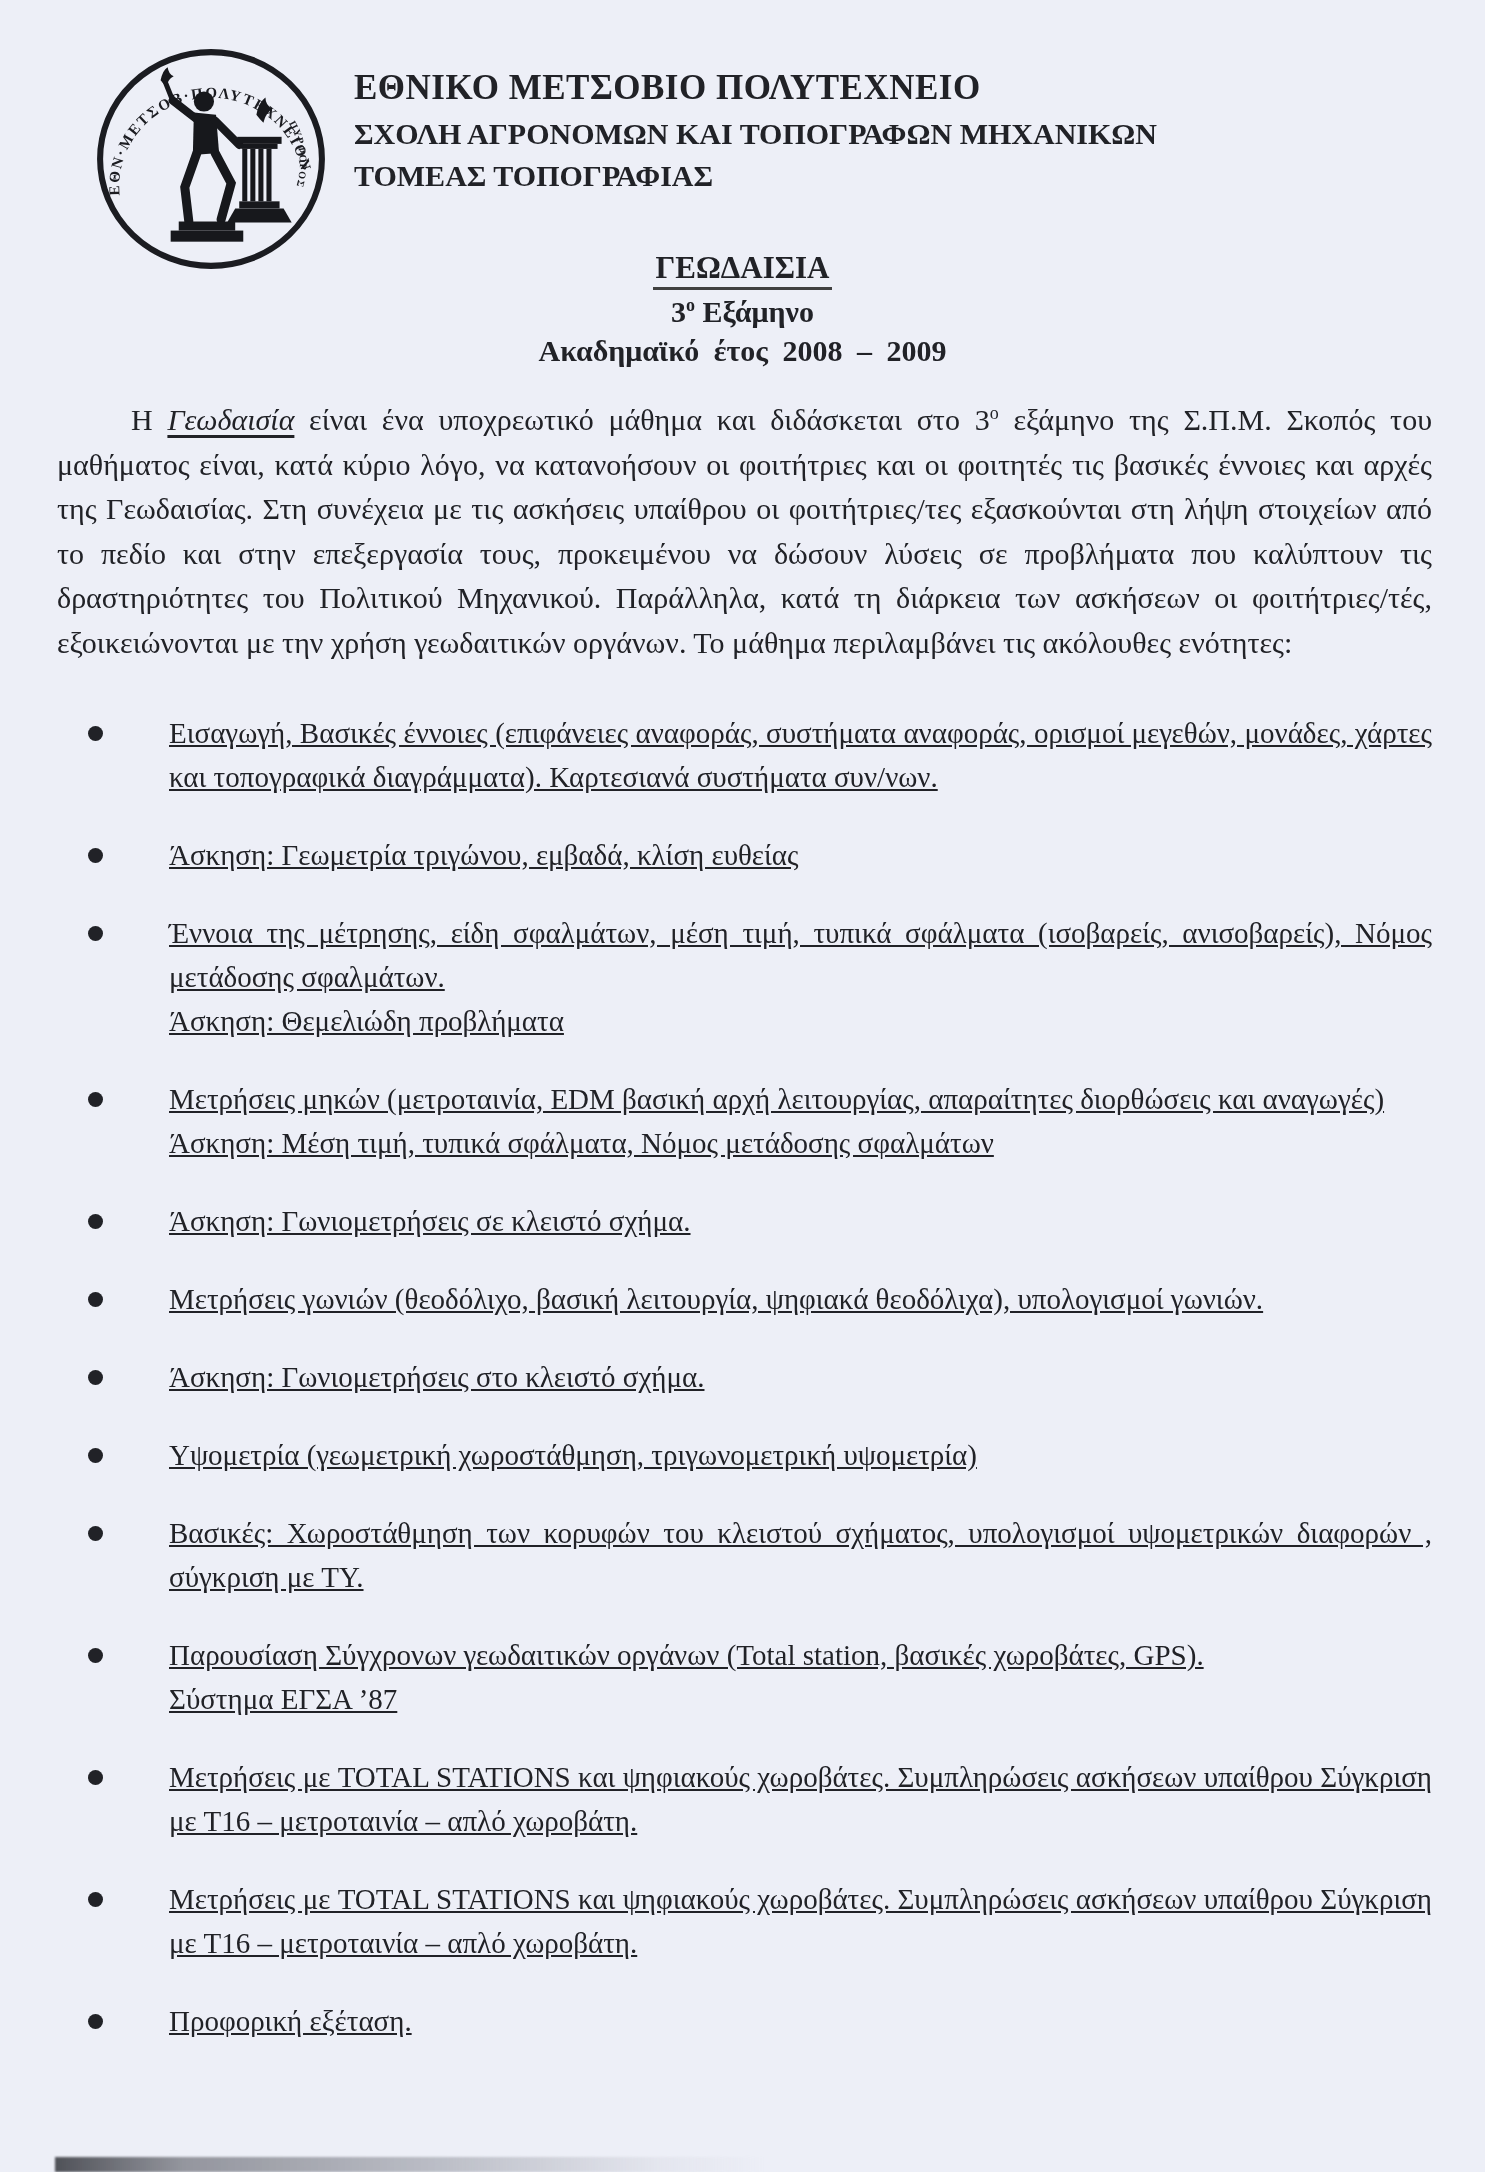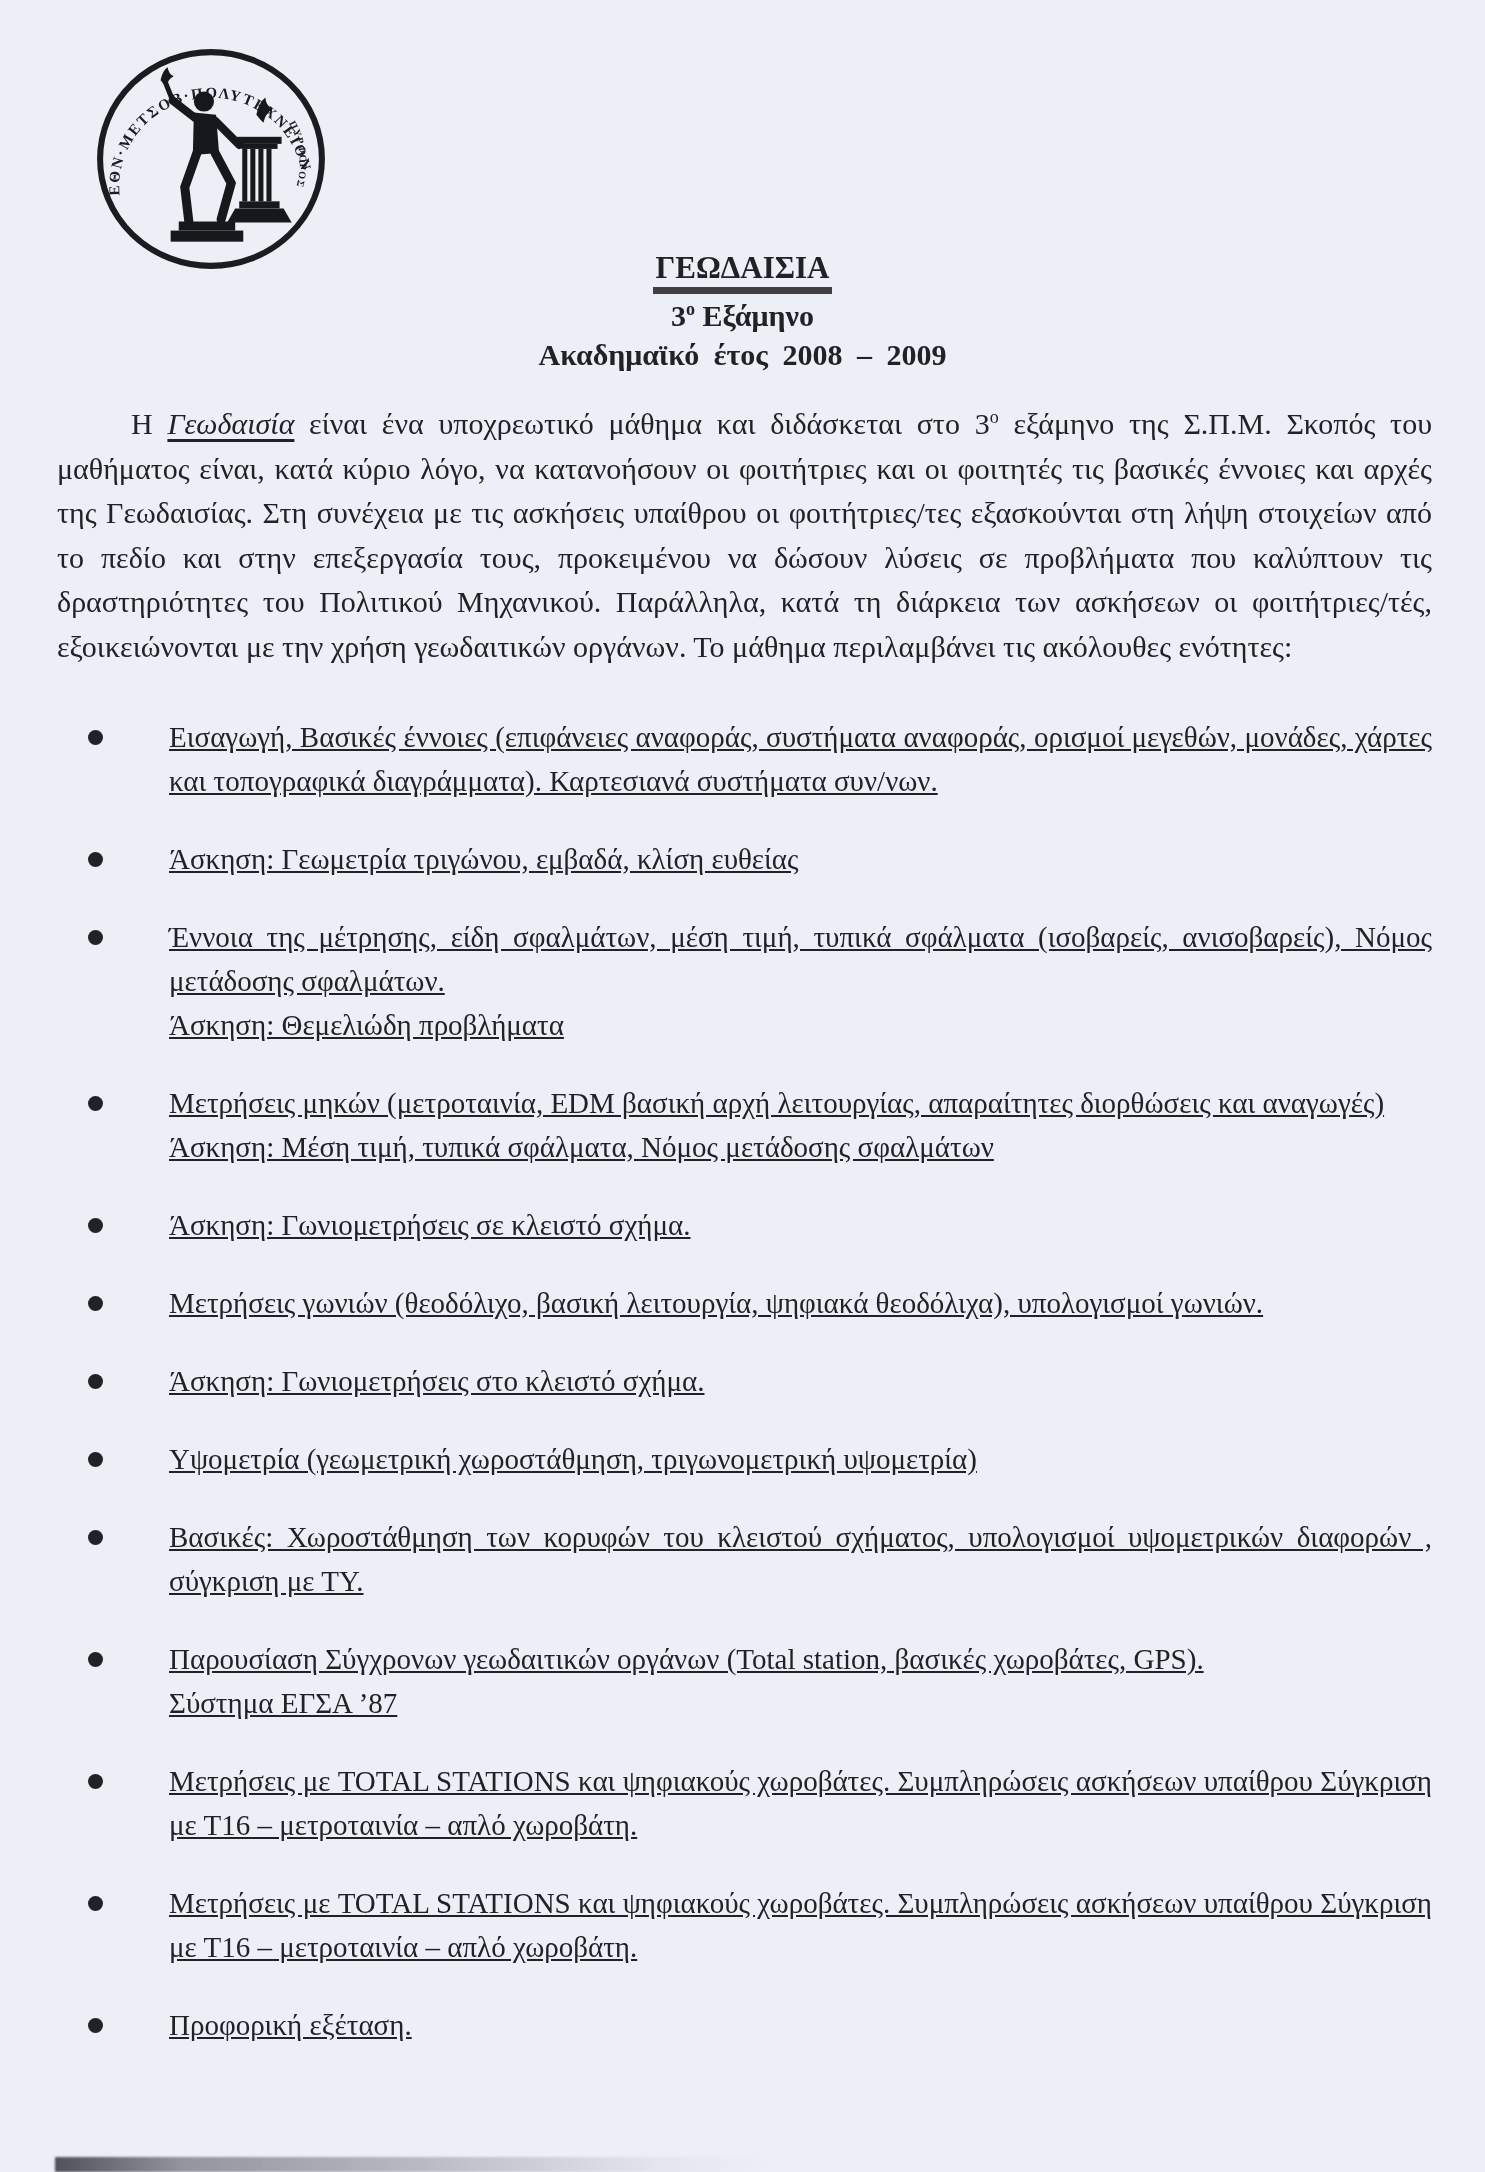--- a/index.html
+++ b/index.html
@@ -17,21 +17,21 @@
   .header { display:flex; align-items:flex-start; padding:44px 40px 0 90px; }
   .logo-wrap { flex:0 0 auto; width:242px; }
   .header-text { margin:24px 0 0 22px; }
   .h-line1 { font-size:35px; font-weight:bold; letter-spacing:0.5px; }
   .h-line2 { font-size:30px; font-weight:bold; margin-top:9px; }
   .h-line3 { font-size:30px; font-weight:bold; margin-top:8px; }
   
   .title-block { text-align:center; margin-top:-30px; }
   .course-title {
     display:inline-block; font-size:31px; font-weight:bold;
-    border-bottom:7px solid #404040; padding:0 3px 1px 3px;
+    border-bottom:3px solid #404040; padding:0 3px 1px 3px;
   }
   .subtitle { font-size:30px; font-weight:bold; margin-top:5px; }
   .acad-year { font-size:30px; font-weight:bold; margin-top:5px; word-spacing:7px; }
   sup { font-size:0.6em; line-height:0; vertical-align:super; }
   
   .intro {
     margin:30px 53px 0 57px;
     font-size:30px; line-height:44.5px;
     text-align:justify; text-indent:74px;
   }
@@ -96,20 +96,25 @@
           <rect x="146" y="92" width="44" height="7"></rect>
           <rect x="150" y="99" width="36" height="5"></rect>
           <rect x="151" y="104" width="5" height="52"></rect>
           <rect x="159" y="104" width="5" height="52"></rect>
           <rect x="167" y="104" width="5" height="52"></rect>
           <rect x="175" y="104" width="5" height="52"></rect>
           <rect x="148" y="156" width="40" height="7"></rect>
           <path d="M144 163 l48 0 l8 14 l-64 0 z"></path>
         </g>
       </svg>
+    </div>
+    <div class="header-text">
+      <div class="h-line1">ΕΘΝΙΚΟ ΜΕΤΣΟΒΙΟ ΠΟΛΥΤΕΧΝΕΙΟ</div>
+      <div class="h-line2">ΣΧΟΛΗ ΑΓΡΟΝΟΜΩΝ ΚΑΙ ΤΟΠΟΓΡΑΦΩΝ ΜΗΧΑΝΙΚΩΝ</div>
+      <div class="h-line3">ΤΟΜΕΑΣ ΤΟΠΟΓΡΑΦΙΑΣ</div>
     </div>
   </div>
 
   <div class="title-block">
     <div>
       <span class="course-title">ΓΕΩΔΑΙΣΙΑ</span>
     </div>
     <div class="subtitle"><span>3</span><sup>ο</sup><span> Εξάμηνο</span></div>
     <div class="acad-year">Ακαδημαϊκό έτος 2008 – 2009</div>
   </div>

